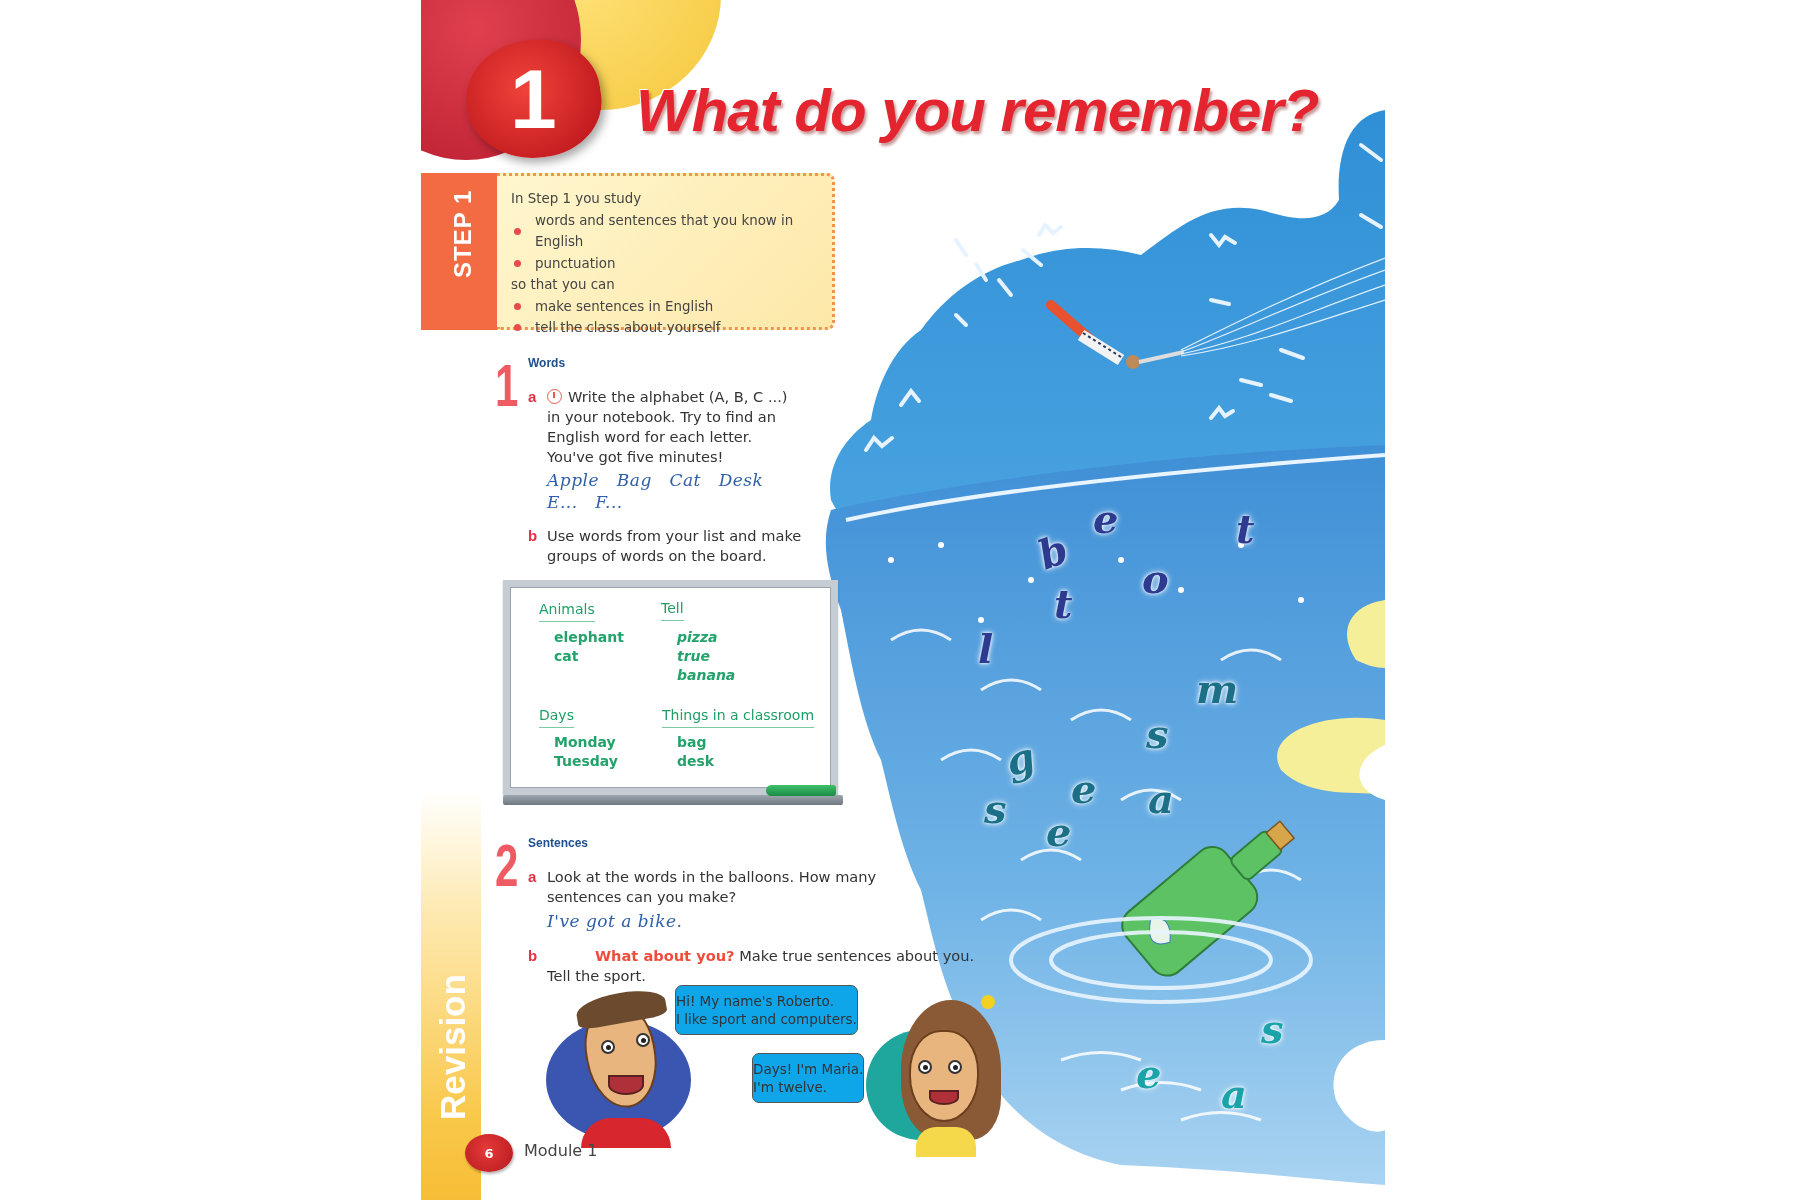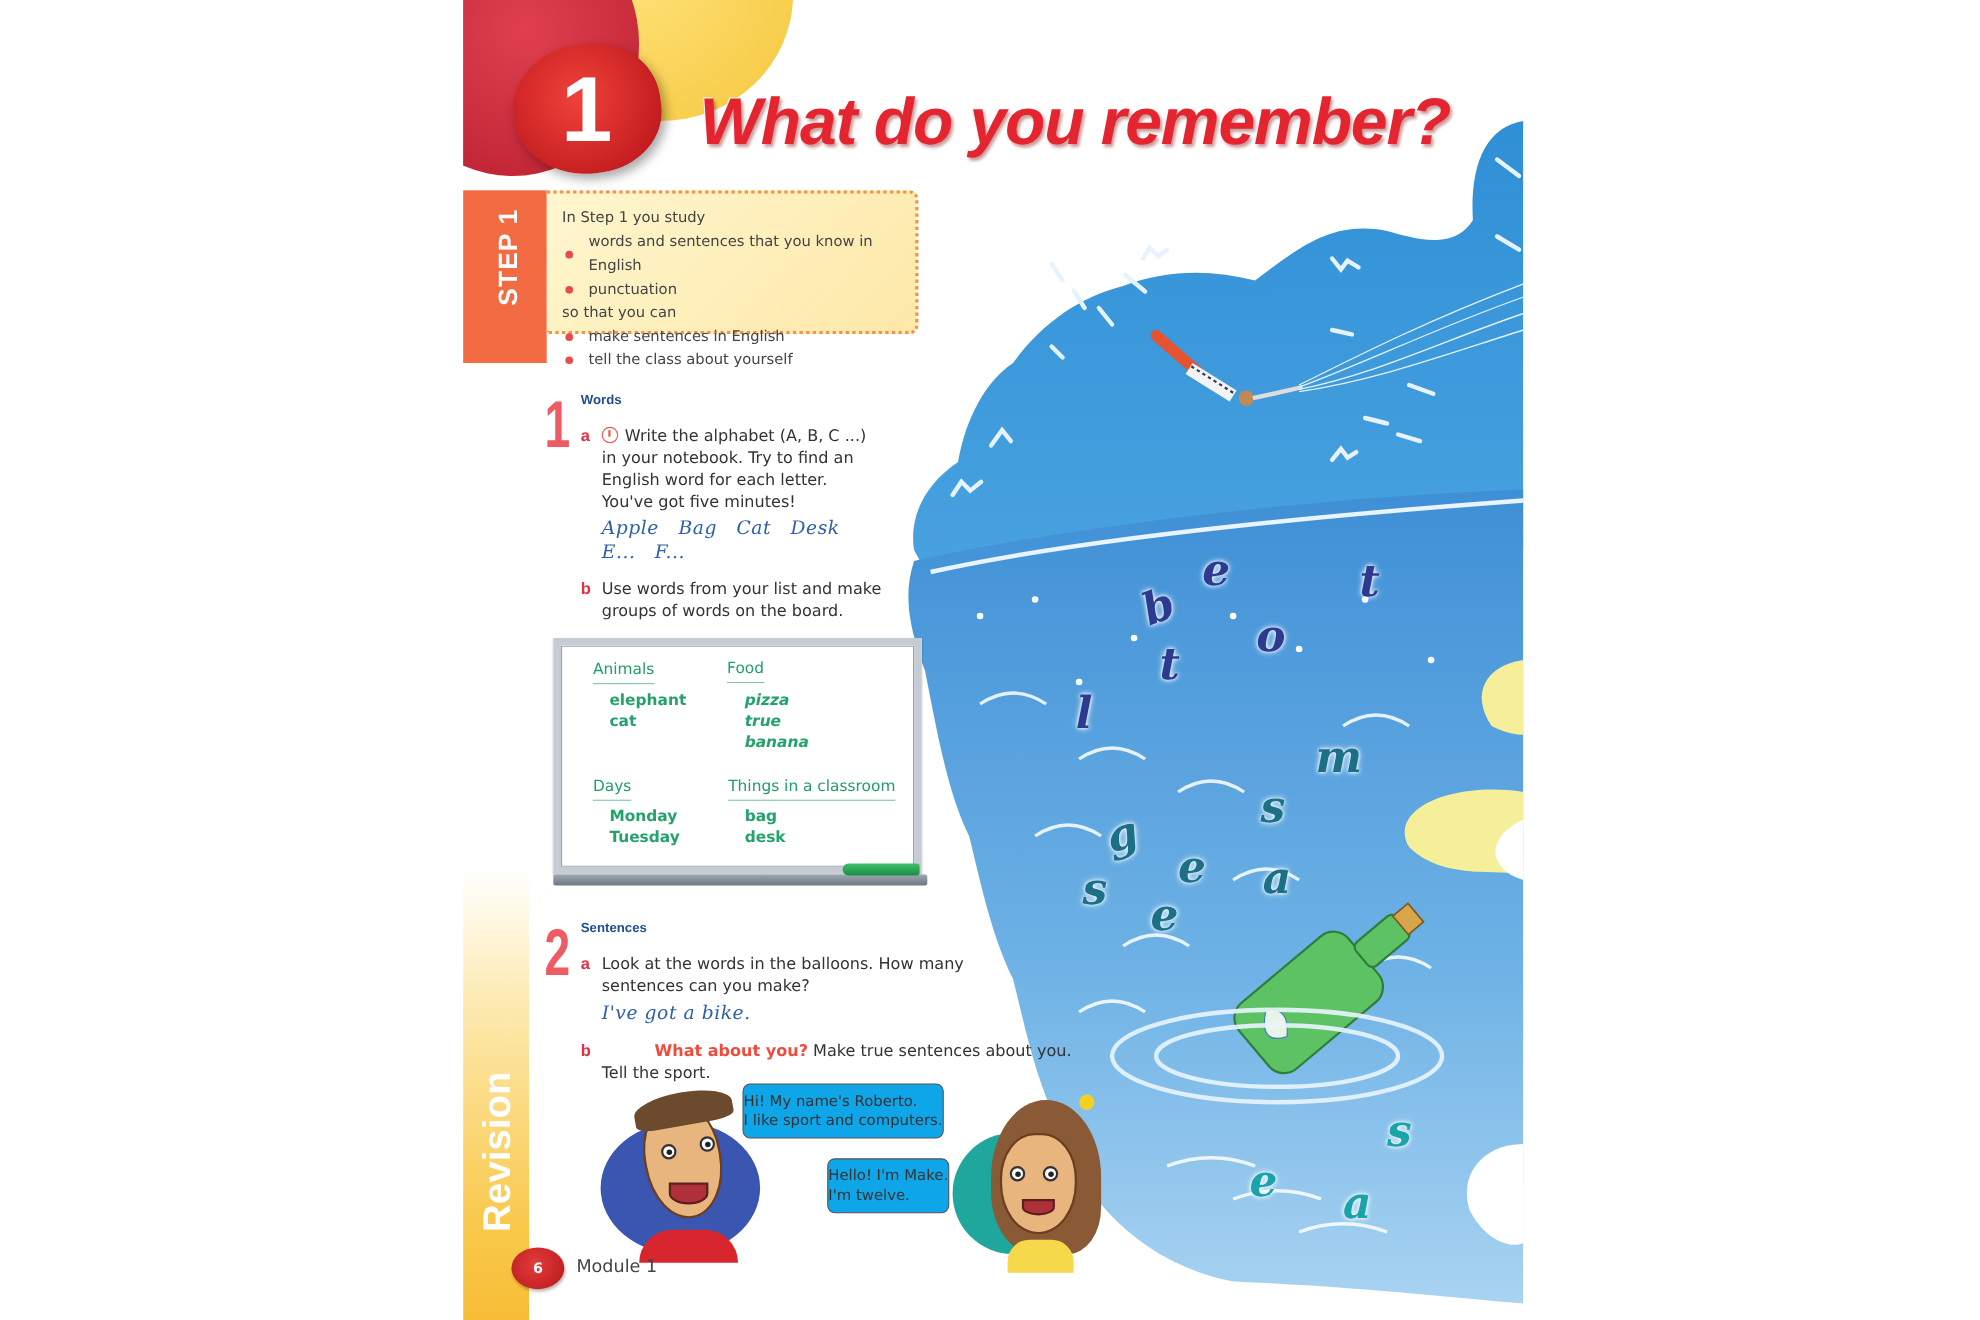--- a/index.html
+++ b/index.html
@@ -15,21 +15,21 @@
     background: radial-gradient(circle at 45% 40%, #f0423a, #c41d20 75%); box-shadow: 3px 5px 10px rgba(0,0,0,.35);
     display: flex; align-items: center; justify-content: center; transform: rotate(-8deg); }
   .unit-badge span { color: #fff; font-family: "Liberation Sans", sans-serif; font-weight: bold; font-size: 84px; transform: rotate(8deg); }
   .title { position: absolute; left: 215px; top: 76px; font-family: "Liberation Sans", sans-serif; font-weight: bold; font-size: 60px;
     color: #e4252f; letter-spacing: -1px; text-shadow: 2px 3px 3px rgba(120,0,0,.4), -1px -1px 0 #fff; font-style: italic; }
 
   
   .step-tab { position: absolute; left: 0; top: 173px; width: 76px; height: 157px; background: #f26b43; }
   .step-tab span { position: absolute; left: 28px; top: 105px; transform: rotate(-90deg); transform-origin: left top; color: #fff;
     font-family: "Liberation Sans", sans-serif; font-weight: bold; font-size: 24px; letter-spacing: 1px; white-space: nowrap; }
-  .step-box { position: absolute; left: 76px; top: 173px; width: 338px; height: 131px; background: linear-gradient(135deg, #fff6cf, #fde8a8);
+  .step-box { position: absolute; left: 76px; top: 173px; width: 338px; height: 157px; background: linear-gradient(135deg, #fff6cf, #fde8a8);
     border: 3px dotted #f0934e; border-left: none; border-radius: 0 8px 8px 0; padding: 12px 14px; font-size: 13.4px; line-height: 21.5px; color: #444; }
   .step-box .b { display: flex; align-items: center; }
   .step-box .b::before { content: ""; width: 7px; height: 7px; border-radius: 50%; background: #e74c4c; margin: 0 14px 0 3px; flex: none; }
 
   
   .sec-num { position: absolute; font-family: "Liberation Sans", sans-serif; font-weight: bold; color: #ef5b63; font-size: 60px; line-height: 1; transform: scaleX(.7); transform-origin: left; }
   .sec-title { position: absolute; font-family: "Liberation Sans", sans-serif; font-weight: bold; color: #1f4f8c; font-size: 12px; }
   .item-letter { position: absolute; font-family: "Liberation Sans", sans-serif; font-weight: bold; color: #e52f43; font-size: 15px; }
   .para { position: absolute; font-size: 14.6px; line-height: 20px; color: #333; }
   .hand { position: absolute; font-family: "DejaVu Serif", serif; font-style: italic; color: #2e5fa8; font-size: 17px; letter-spacing: .5px; }
@@ -229,21 +229,21 @@
   </div>
 
   <div class="board"></div>
   <div class="board-ledge"></div>
   <div class="marker"></div>
   <div class="bcat" style="left:118px;top:601px;">Animals</div>
   <div class="bwords" style="left:133px;top:628px;">
     <div>elephant</div>
       <div>cat</div>
   </div>
-  <div class="bcat" style="left:240px;top:600px;">Food</div>
+  <div class="bcat" style="left:240px;top:600px;">Tell</div>
   <div class="bwords" style="left:256px;top:628px;font-style:italic;">
     <div>pizza</div>
       <div>true</div>
       <div>banana</div>
   </div>
   <div class="bcat" style="left:118px;top:707px;">Days</div>
   <div class="bwords" style="left:133px;top:733px;">
     <div>Monday</div>
       <div>Tuesday</div>
   </div>
@@ -285,21 +285,21 @@
   <div>
     <div style="position:absolute;left:480px;top:1000px;width:100px;height:140px;background:#8a5a36;border-radius:50% 50% 30% 40%;"></div>
     <div style="position:absolute;left:560px;top:995px;width:14px;height:14px;background:#f3d022;border-radius:50%;"></div>
     <div class="face" style="left:488px;top:1030px;width:70px;height:92px;"></div>
     <div style="position:absolute;left:495px;top:1127px;width:60px;height:30px;background:#f5d94a;border-radius:20px 20px 0 0;"></div>
     <div class="eye" style="left:497px;top:1060px;"></div>
     <div class="eye" style="left:527px;top:1060px;"></div>
     <div class="mouth" style="left:508px;top:1090px;width:30px;height:15px;"></div>
   </div>
   <div class="bubble" style="left:331px;top:1053px;">
-    <div>Hello! I'm Make.</div>
+    <div>Days! I'm Maria.</div>
     <div>I'm twelve.</div>
   </div>
 
   <div class="revision-bar">
       <span>Revision</span>
     </div>
 
   <div class="page-badge">6</div>
   <div class="module-label">Module 1</div>
 </div>

